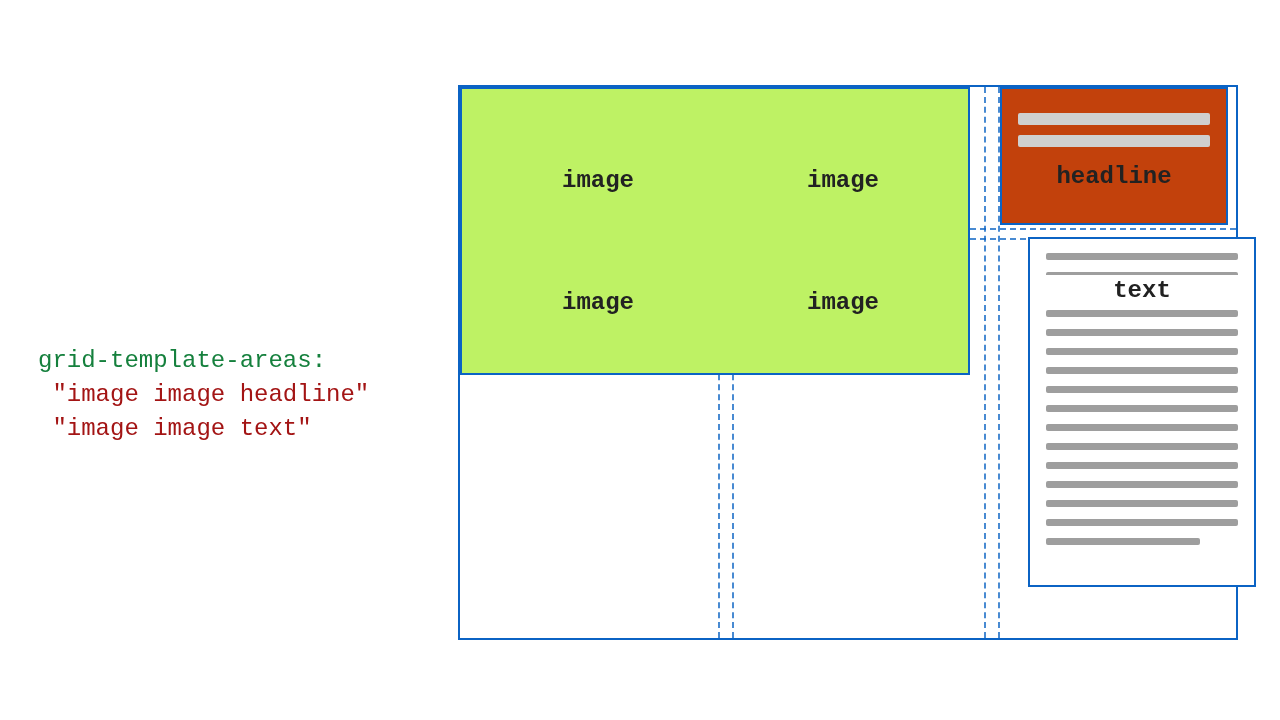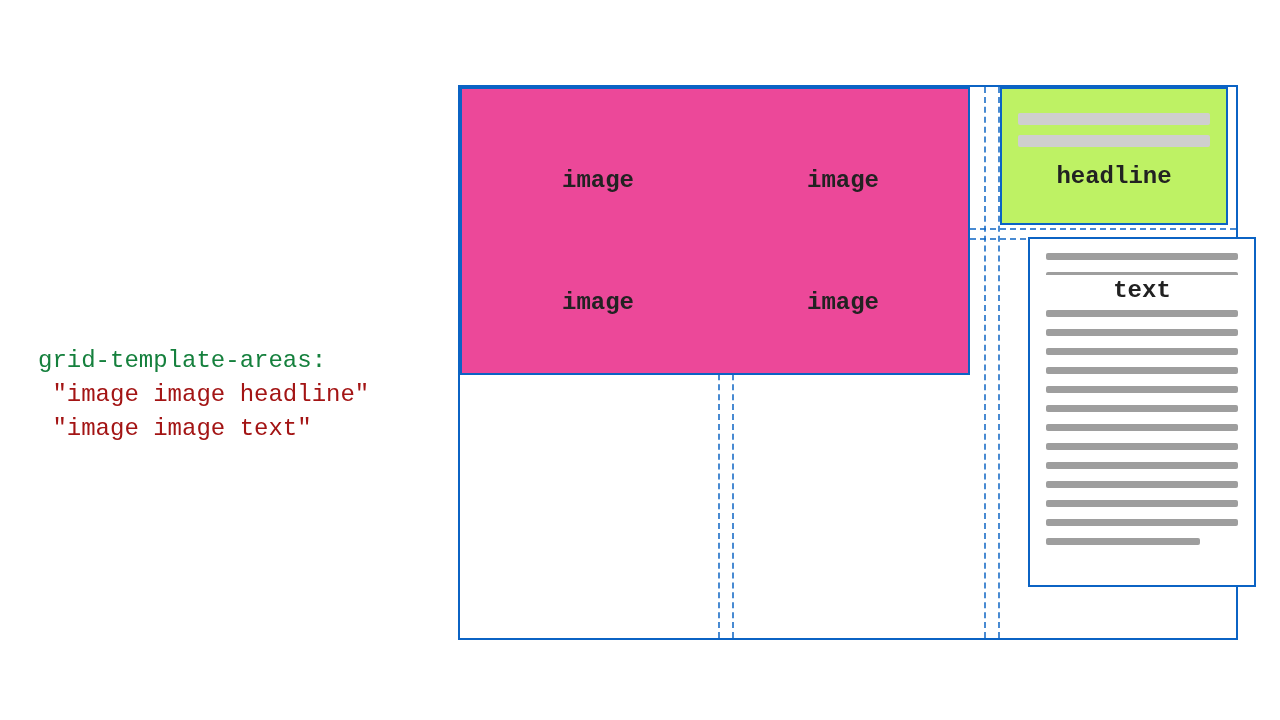--- a/index.html
+++ b/index.html
@@ -10,26 +10,26 @@
   .tok-str {color:#a31414;}
   
   .diag{position:absolute;left:458px;top:85px;width:780px;height:555px;
         border:2px solid #0b63c4;box-sizing:border-box;}
   
   .vline,.hline{position:absolute;border:0 dashed #0b63c4;opacity:.75;}
   .vline{top:0;bottom:0;border-left-width:2px;}
   .hline{left:0;right:0;border-top-width:2px;}
   
   .img-area{position:absolute;left:0;top:0;width:510px;height:288px;
-            background:#ec4899;border:2px solid #0b63c4;box-sizing:border-box;}
+            background:#bef264;border:2px solid #0b63c4;box-sizing:border-box;}
   
   .cell-lbl{position:absolute;font-size:24px;font-weight:700;color:#222;}
   
   .headline{position:absolute;left:540px;top:0;width:228px;height:138px;
-            border:2px solid #0b63c4;box-sizing:border-box;background:#bef264;}
+            border:2px solid #0b63c4;box-sizing:border-box;background:#c2410c;}
   .hl-bars{position:absolute;left:16px;right:16px;}
   .hl-bar{height:12px;background:#cfcfcf;border-radius:2px;margin-top:10px;}
   .hl-lbl{position:absolute;left:0;right:0;top:74px;text-align:center;
           font-size:24px;font-weight:700;color:#222;}
   
   .textbox{position:absolute;left:540px;top:150px;width:228px;height:350px;
            border:2px solid #0b63c4;box-sizing:border-box;background:#fff;margin-left:28px;}
   .tx-bars{position:absolute;left:16px;right:16px;top:14px;}
   .tx-bar{height:7px;background:#9e9e9e;border-radius:2px;margin-bottom:12px;}
   .tx-bar.short{width:80%;}

